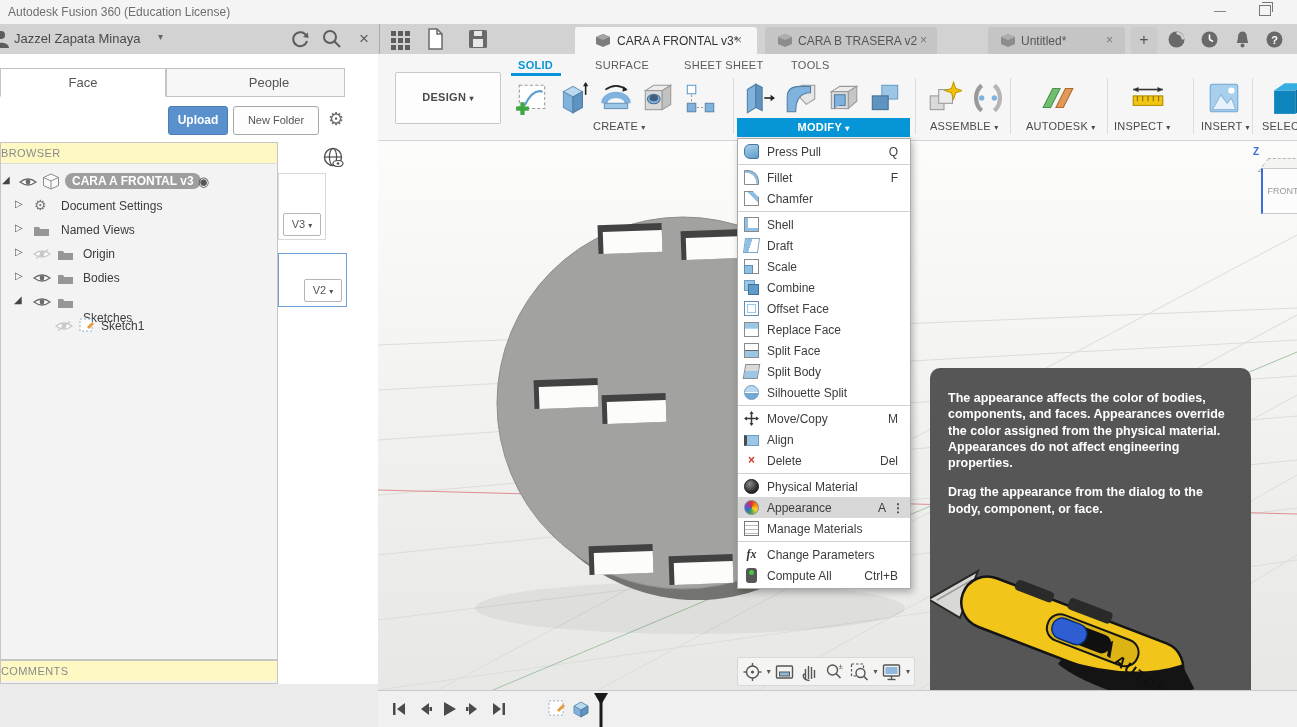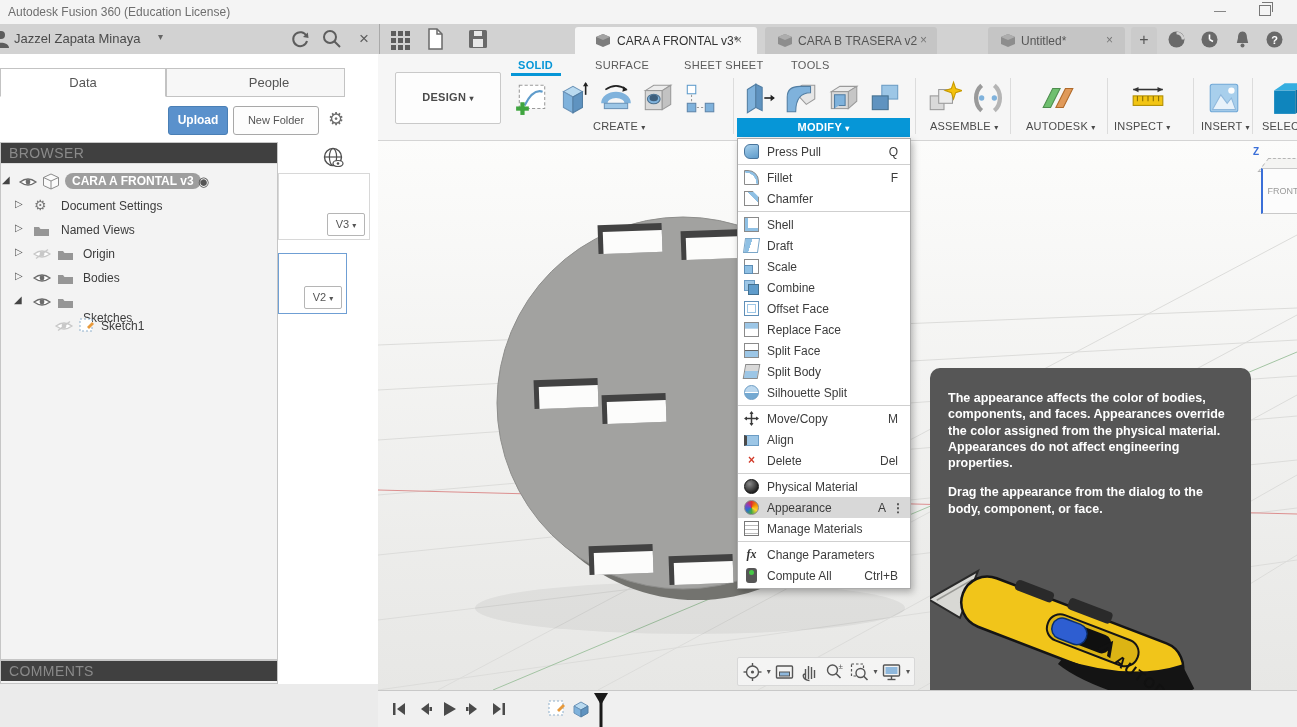--- a/index.html
+++ b/index.html
@@ -33,21 +33,21 @@
   .dtab.idle{background:#f7f7f7;padding-left:27px;}
   .btn-upload{position:absolute;left:168px;top:52px;width:58px;height:27px;background:#5a91cc;border:1px solid #4a7fb5;border-radius:3px;color:#fff;font-weight:bold;font-size:12px;text-align:center;line-height:26px;}
   .btn-newfolder{position:absolute;left:233px;top:52px;width:84px;height:27px;background:#fdfdfd;border:1px solid #a8a8a8;border-radius:3px;color:#555;font-size:11px;text-align:center;line-height:26px;}
   .gearbtn{position:absolute;left:324px;top:52px;width:24px;height:26px;font-size:18px;color:#6e6e6e;text-align:center;line-height:26px;}
   .card{position:absolute;background:#fff;box-sizing:border-box;}
   .vbadge{position:absolute;width:36px;height:21px;background:#fff;border:1px solid #b5b5b5;border-radius:2px;font-size:11px;color:#555;text-align:center;line-height:20px;}
   .vbadge .g{font-size:8px;color:#555;}
   .bottomstrip{left:0;top:684px;width:378px;height:43px;background:#ebebeb;}
   
   .palette{box-sizing:border-box;background:#f3f3f3;border:1px solid #c6c6c6;}
-  .palhead{height:20px;border-bottom:1px solid #ddd;font-size:14px;color:#8a8a8a;letter-spacing:.4px;line-height:20px;padding-left:8px;background:#404040;}
+  .palhead{height:20px;border-bottom:1px solid #ddd;font-size:11px;color:#8a8a8a;letter-spacing:.4px;line-height:20px;background:#fef9c3;}
   .trow{position:relative;height:24px;font-size:12px;color:#3c3c3c;}
   .trow .tri{position:absolute;top:4px;font-size:10px;color:#555;}
   .trow .tri.exp{color:#444;font-size:10px;}
   .trow .lab{position:absolute;top:5px;white-space:nowrap;border-radius:8px;}
   .rootlab{background:#9e9e9e;color:#fff!important;font-weight:bold;padding:1px 7px;border-radius:1px;}
   .eyeico,.foldico,.cubeico,.sketchico{position:absolute;}
   .gearglyph{position:absolute;font-size:14px;color:#787878;top:3px;}
   .targetglyph{position:absolute;font-size:13px;color:#555;top:4px;}
   
   .ribbon{left:378px;top:54px;width:919px;height:86px;background:#f6f6f6;border-bottom:1px solid #d4d4d4;}
@@ -206,37 +206,37 @@
         <path d="M9.5,1.5 C6,1.5 5,4.5 5,8 L3.8,13 H15.2 L14,8 C14,4.5 13,1.5 9.5,1.5 Z" fill="#696969"></path>
         <circle cx="9.5" cy="15.5" r="2" fill="#696969"></circle>
       </svg>
     <svg class="circicon" style="left:1265px;" viewBox="0 0 19 19">
         <circle cx="9.5" cy="9.5" r="8" fill="#696969"></circle>
         <text x="9.5" y="13.5" text-anchor="middle" font-size="11" font-weight="bold" fill="#fff">?</text>
       </svg>
   </div>
 
   <div class="datapanel abs">
-    <div class="dtab active" style="left:0;width:166px;">Data</div>
+    <div class="dtab active" style="left:0;width:166px;">Face</div>
     <div class="dtab idle" style="left:166px;width:179px;">People</div>
     <div class="btn-upload">Upload</div>
     <div class="btn-newfolder">New Folder</div>
     <div class="gearbtn">⚙</div>
     <svg class="abs" style="left:322px;top:92px;" width="24" height="24">
         <circle cx="11" cy="11" r="8.5" fill="#fff" stroke="#4f4f4f" stroke-width="1.4"></circle>
         <ellipse cx="11" cy="11" rx="3.6" ry="8.5" fill="none" stroke="#4f4f4f" stroke-width="1.2"></ellipse>
         <line x1="2.5" y1="11" x2="19.5" y2="11" stroke="#4f4f4f" stroke-width="1.2"></line>
         <ellipse cx="16" cy="17.5" rx="5" ry="3" fill="#fff" stroke="#4f4f4f" stroke-width="1.2"></ellipse>
         <circle cx="16" cy="17.5" r="1.3" fill="#4f4f4f"></circle>
       </svg>
 
-    <div class="card" style="left:278px;top:119px;width:92px;height:67px;border:1px solid #d8d8d8;padding-left:44px;">
+    <div class="card" style="left:278px;top:119px;width:48px;height:67px;border:1px solid #d8d8d8;padding-left:44px;">
       <div class="vbadge" style="right:4px;bottom:3px;"><span>V3</span> <span class="g">▾</span></div>
     </div>
-    <div class="card" style="left:278px;top:199px;width:69px;height:61px;border:1px solid #6f9fd4;">
+    <div class="card" style="left:278px;top:199px;width:69px;height:54px;border:1px solid #6f9fd4;">
       <div class="vbadge" style="right:4px;bottom:4px;"><span>V2</span> <span class="g">▾</span></div>
     </div>
   </div>
   <div class="bottomstrip abs"></div>
 
   <div class="palette abs" style="left:0;top:142px;width:278px;height:518px;">
     <div class="palhead">BROWSER</div>
     <div style="height:6px;"></div>
 
     <div class="trow">

